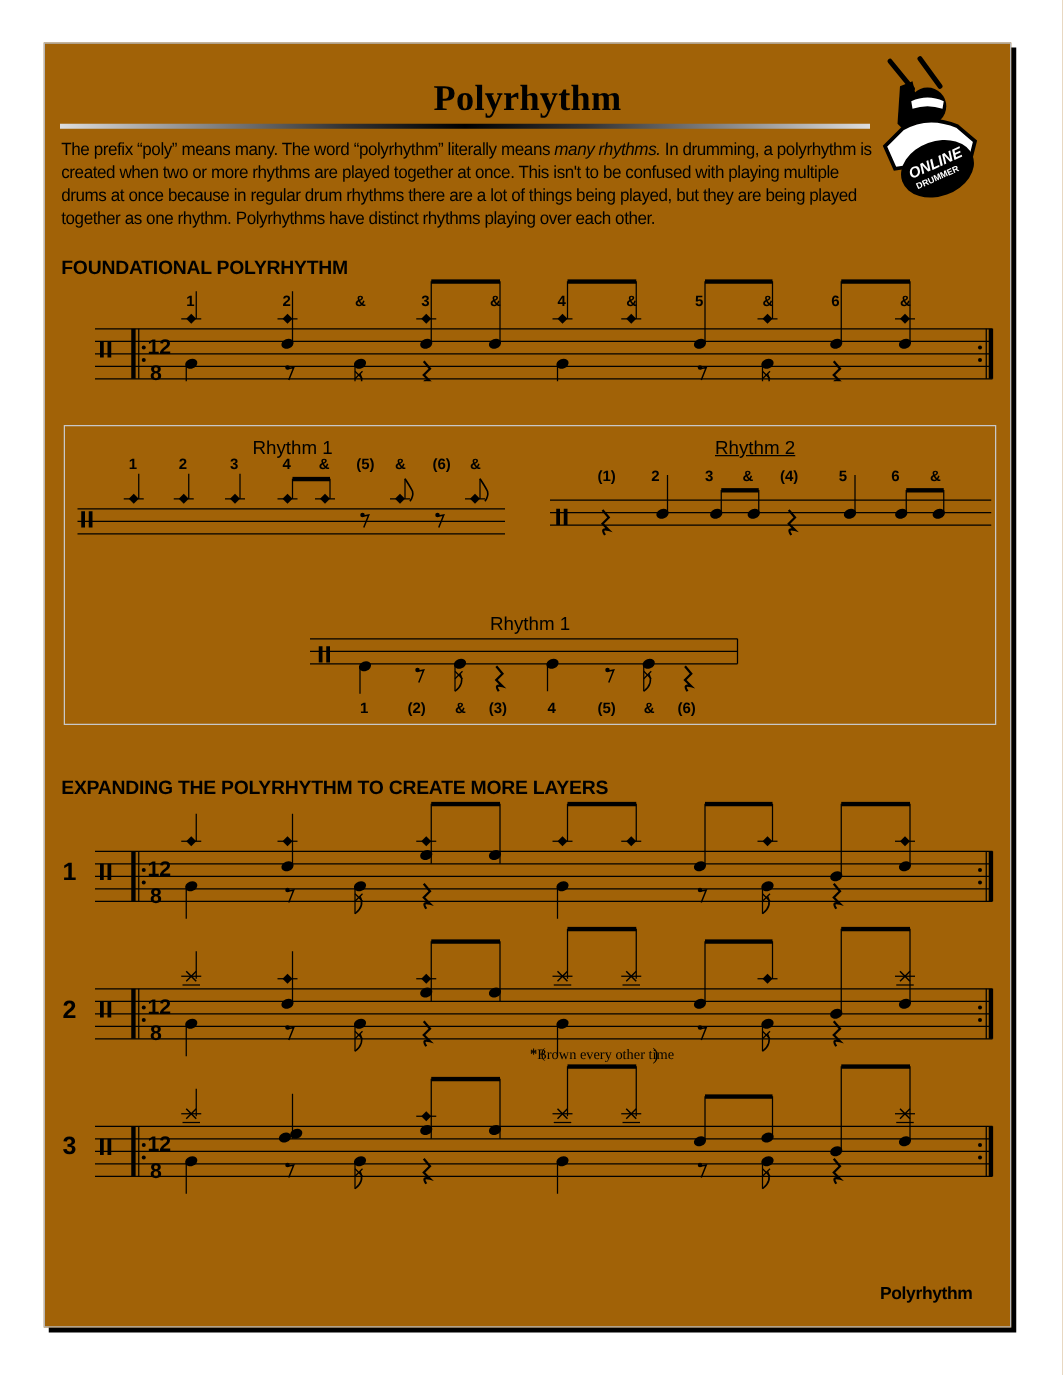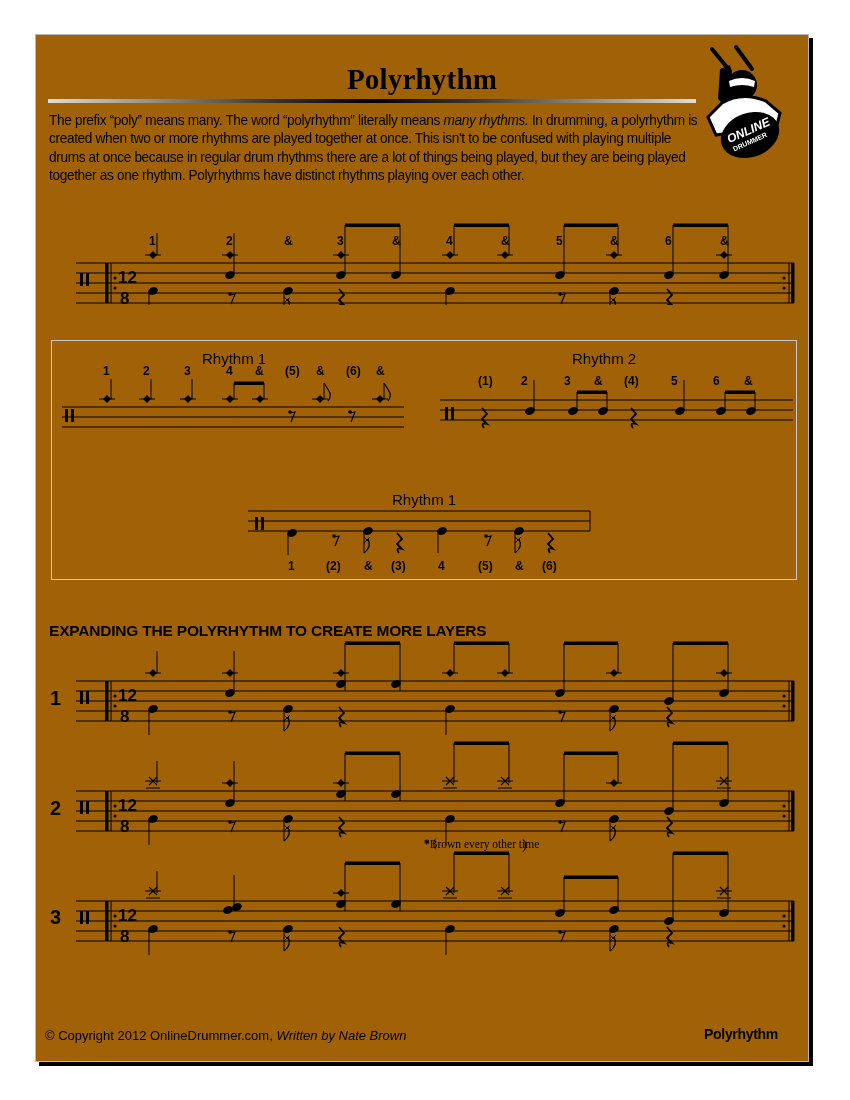--- a/index.html
+++ b/index.html
@@ -36,20 +36,21 @@
     <circle cx="46" cy="44" r="15" fill="#000"></circle>
     <path d="M33 40 Q46 34 59 40 L58 46 Q46 42 34 46 Z" fill="#fff"></path>
     <path d="M26 62 Q46 50 70 60 L84 72 L78 96 L60 88 L20 94 L12 76 Z" fill="#fff" stroke="#000" stroke-width="3"></path>
     <ellipse cx="54" cy="94" rx="30" ry="22" fill="#000" transform="rotate(-20 54 94)"></ellipse>
     <text x="54" y="93" font-size="12" font-weight="bold" font-style="italic" fill="#fff" text-anchor="middle" transform="rotate(-24 54 93)">ONLINE</text>
     <text x="55" y="103" font-size="7" font-weight="bold" fill="#fff" text-anchor="middle" transform="rotate(-24 55 103)">DRUMMER</text>
   </svg>
 
   <div class="intro"><span>The prefix “poly” means many. The word “polyrhythm” literally means </span><em>many rhythms.</em><span> In drumming, a polyrhythm is created when two or more rhythms are played together at once. This isn't to be confused with playing multiple drums at once because in regular drum rhythms there are a lot of things being played, but they are being played together as one rhythm. Polyrhythms have distinct rhythms playing over each other.</span></div>
 
+  <div class="section-heading" style="top:171px;">FOUNDATIONAL POLYRHYTHM</div>
 
   <svg class="notation" id="foundational" width="772" height="270" style="top:0;">
       <text x="113" y="210" font-weight="bold" font-size="12">1</text>
       <text x="190" y="210" font-weight="bold" font-size="12">2</text>
       <text x="248" y="210" font-weight="bold" font-size="12">&amp;</text>
       <text x="301" y="210" font-weight="bold" font-size="12">3</text>
       <text x="356" y="210" font-weight="bold" font-size="12">&amp;</text>
       <text x="410" y="210" font-weight="bold" font-size="12">4</text>
       <text x="465" y="210" font-weight="bold" font-size="12">&amp;</text>
       <text x="520" y="210" font-weight="bold" font-size="12">5</text>
@@ -124,21 +125,21 @@
       <ellipse cx="578" cy="256" rx="5" ry="3.8" fill="#000" transform="rotate(-20 578 256)"></ellipse>
       <line x1="574" x2="580" y1="262" y2="268" stroke="#000" stroke-width="1"></line>
       <line x1="580" x2="574" y1="262" y2="268" stroke="#000" stroke-width="1"></line>
       <line x1="574" x2="574" y1="256" y2="278" stroke="#000" stroke-width="1"></line>
       <path d="M574 278 q8 -6 4 -14" stroke="#000" fill="none" stroke-width="1.2"></path>
       <path d="M631 254 L636 260 L631 265 L636 270 Q629 268 633 274" stroke="#000" fill="none" stroke-width="1.8"></path>
     </svg>
 
   <div class="rhythm-box">
     <div class="rhythm-title" style="left:150px; top:9px;">Rhythm 1</div>
-    <div class="rhythm-title" style="left:520px; top:9px;">Rhythm 2</div>
+    <div class="rhythm-title" style="left:520px; top:9px;text-decoration:underline;">Rhythm 2</div>
     <div class="rhythm-title" style="left:340px; top:150px;">Rhythm 1</div>
     <svg class="notation" id="rhythms" width="744" height="238">
         <text x="51" y="34" font-weight="bold" font-size="12" text-anchor="start">1</text>
         <text x="91" y="34" font-weight="bold" font-size="12" text-anchor="start">2</text>
         <text x="132" y="34" font-weight="bold" font-size="12" text-anchor="start">3</text>
         <text x="174" y="34" font-weight="bold" font-size="12" text-anchor="start">4</text>
         <text x="203" y="34" font-weight="bold" font-size="12" text-anchor="start">&amp;</text>
         <text x="233" y="34" font-weight="bold" font-size="12" text-anchor="start">(5)</text>
         <text x="264" y="34" font-weight="bold" font-size="12" text-anchor="start">&amp;</text>
         <text x="294" y="34" font-weight="bold" font-size="12" text-anchor="start">(6)</text>
@@ -494,15 +495,14 @@
       <circle cx="524" cy="897" r="1.8" fill="#000"></circle>
       <path d="M524 898 L529 897 L525 907" stroke="#000" fill="none" stroke-width="1.2"></path>
       <ellipse cx="578" cy="894" rx="5" ry="3.8" fill="#000" transform="rotate(-20 578 894)"></ellipse>
       <line x1="574" x2="580" y1="900" y2="906" stroke="#000" stroke-width="1"></line>
       <line x1="580" x2="574" y1="900" y2="906" stroke="#000" stroke-width="1"></line>
       <line x1="574" x2="574" y1="894" y2="916" stroke="#000" stroke-width="1"></line>
       <path d="M574 916 q8 -6 4 -14" stroke="#000" fill="none" stroke-width="1.2"></path>
       <path d="M631 892 L636 898 L631 903 L636 908 Q629 906 633 912" stroke="#000" fill="none" stroke-width="1.8"></path>
     </svg>
 
-  <div class="footer-left"><span>© Copyright 2012 OnlineDrummer.com,</span> <em>Written by Nate Brown</em></div>
   <div class="footer-right">Polyrhythm</div>
 </div>
 
 </body></html>

